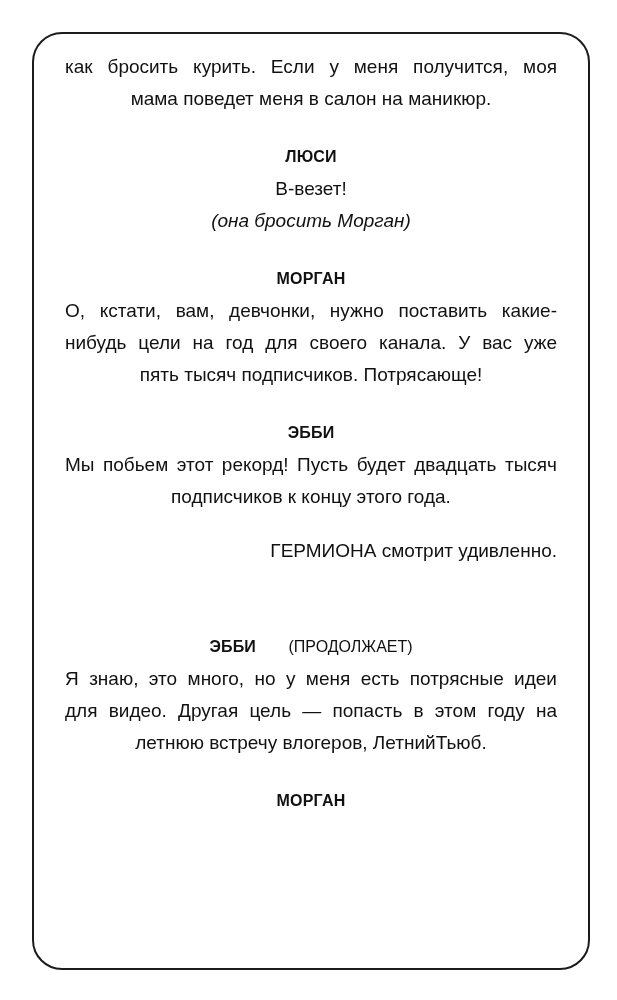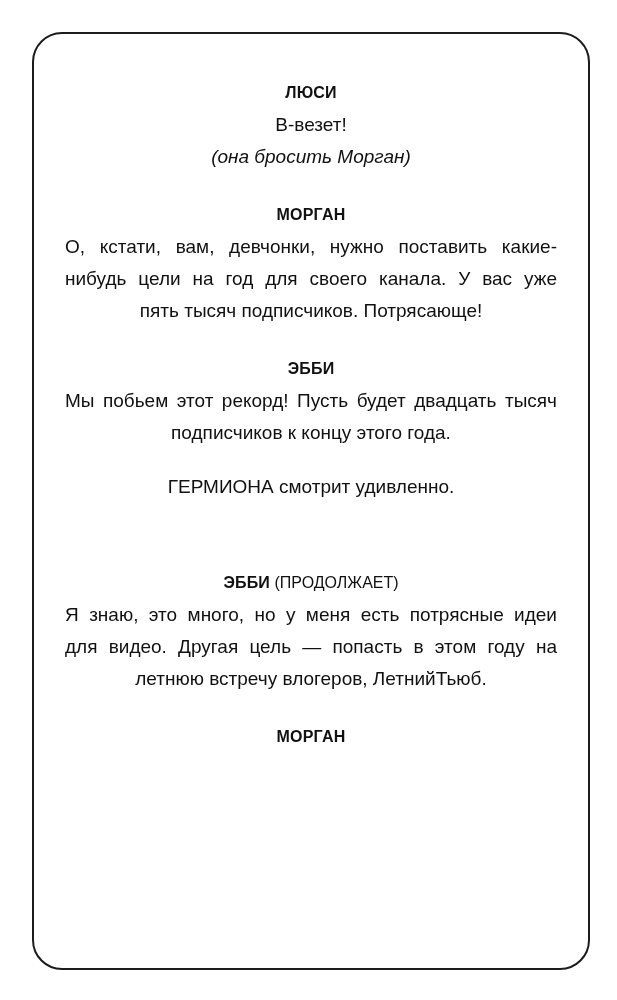--- a/index.html
+++ b/index.html
@@ -24,42 +24,46 @@
     box-sizing: content-box;
   }
   .page-content {
     padding: 17px 31px 0 31px;
     font-size: 19px;
     line-height: 32px;
   }
   .line { min-height: 32px; }
   .line.justify { text-align: justify; text-align-last: justify; }
   .line.center  { text-align: center; }
-  .line.left    { text-align: center; }
+  .line.left    { text-align: right; }
   .line.italic  { font-style: italic; }
   .speaker-block {
     text-align: center;
     margin-top: 26px;
     font-size: 16px;
     line-height: 32px;
   }
   .speaker-block .speaker-bold {
     font-weight: bold;
     letter-spacing: 0.2px;
   }
-  .speaker-block .speaker-suffix { font-weight: normal; }
+  .speaker-block .speaker-suffix { font-weight: normal; padding-left: 28px; }
   .speaker-block.after-action { margin-top: 64px; }
   .action-block { margin-top: 22px; }
   .para-block { margin-top: 0; }
 </style>
 </head>
 <body>
 
 <div class="page-frame">
   <div class="page-content">
+      <div class="para-block">
+        <div class="line justify">как бросить курить. Если у меня получится, моя</div>
+        <div class="line center">мама поведет меня в салон на маникюр.</div>
+      </div>
       <div class="speaker-block"><span class="speaker-bold">ЛЮСИ</span></div>
       <div class="para-block">
         <div class="line center">В-везет!</div>
         <div class="line center italic">(она бросить Морган)</div>
       </div>
       <div class="speaker-block"><span class="speaker-bold">МОРГАН</span></div>
       <div class="para-block">
         <div class="line justify">О, кстати, вам, девчонки, нужно поставить какие-</div>
         <div class="line justify">нибудь цели на год для своего канала. У вас уже</div>
         <div class="line center">пять тысяч подписчиков. Потрясающе!</div>

